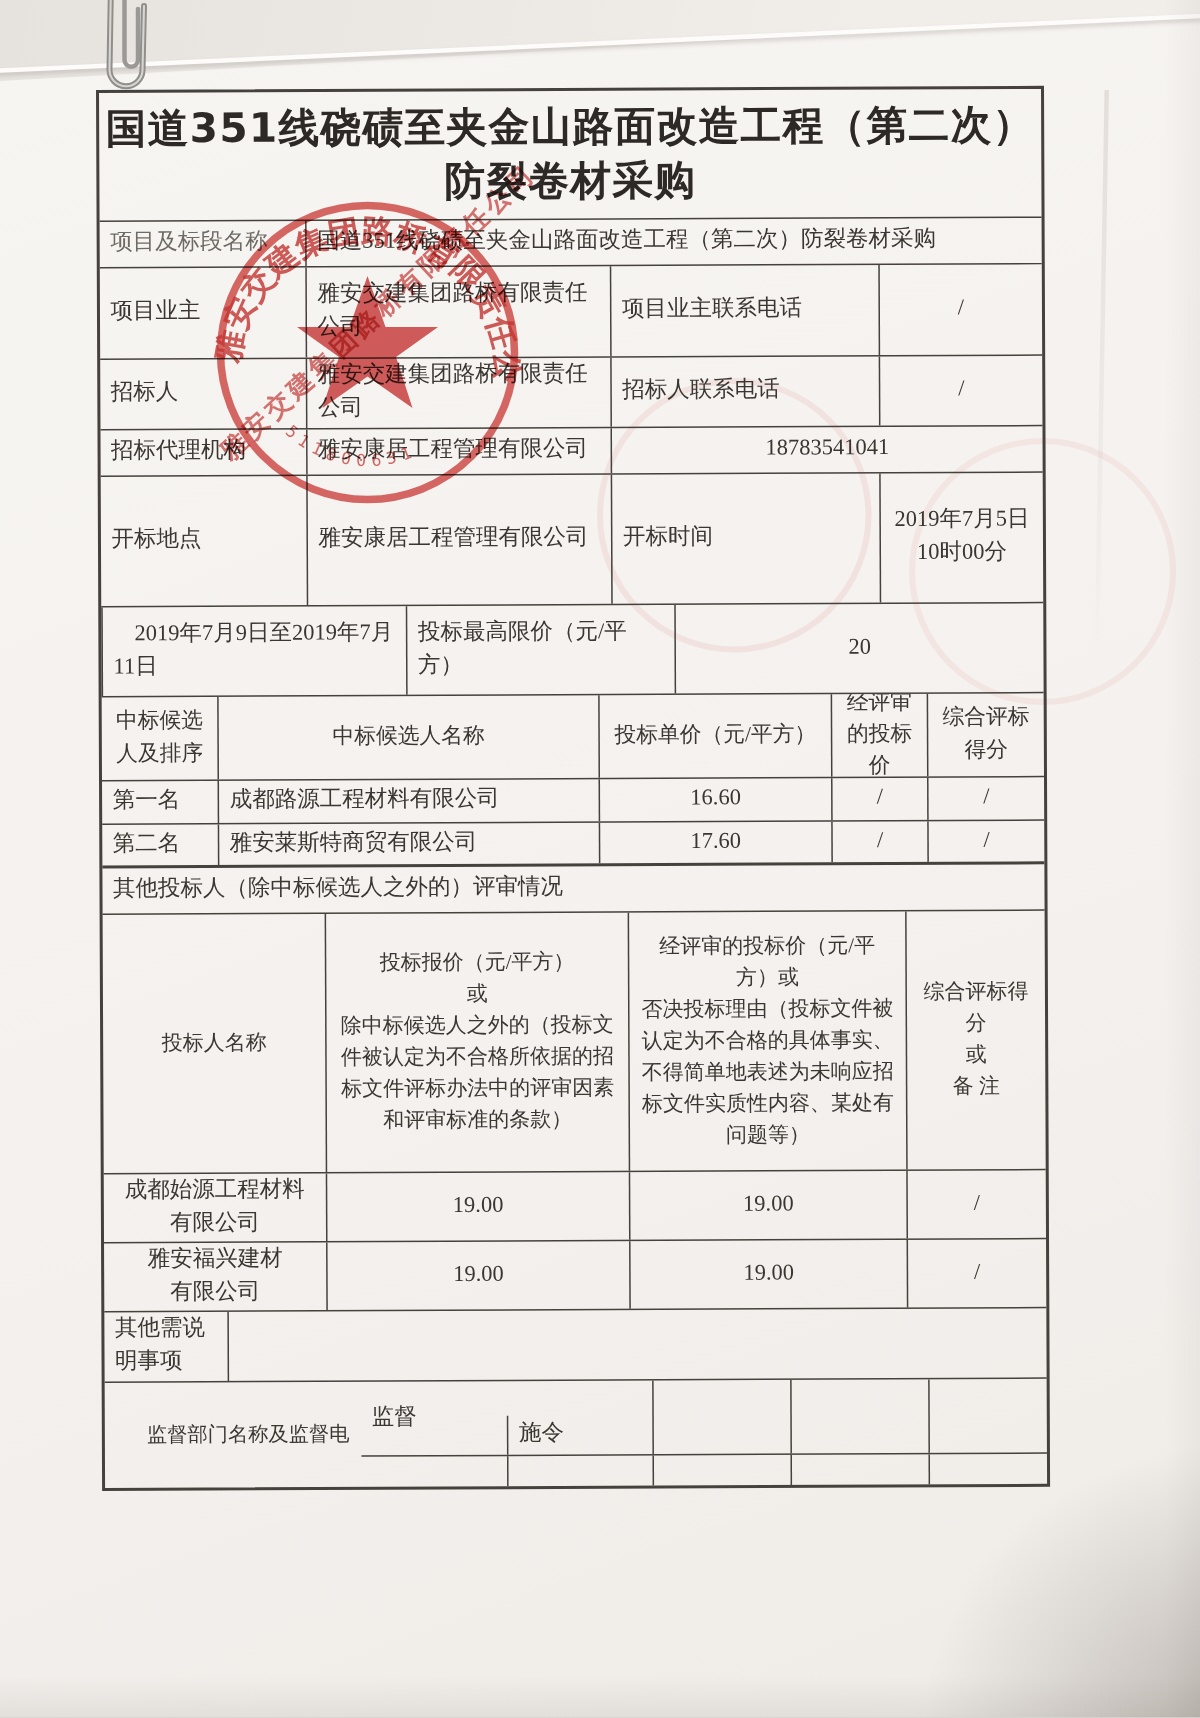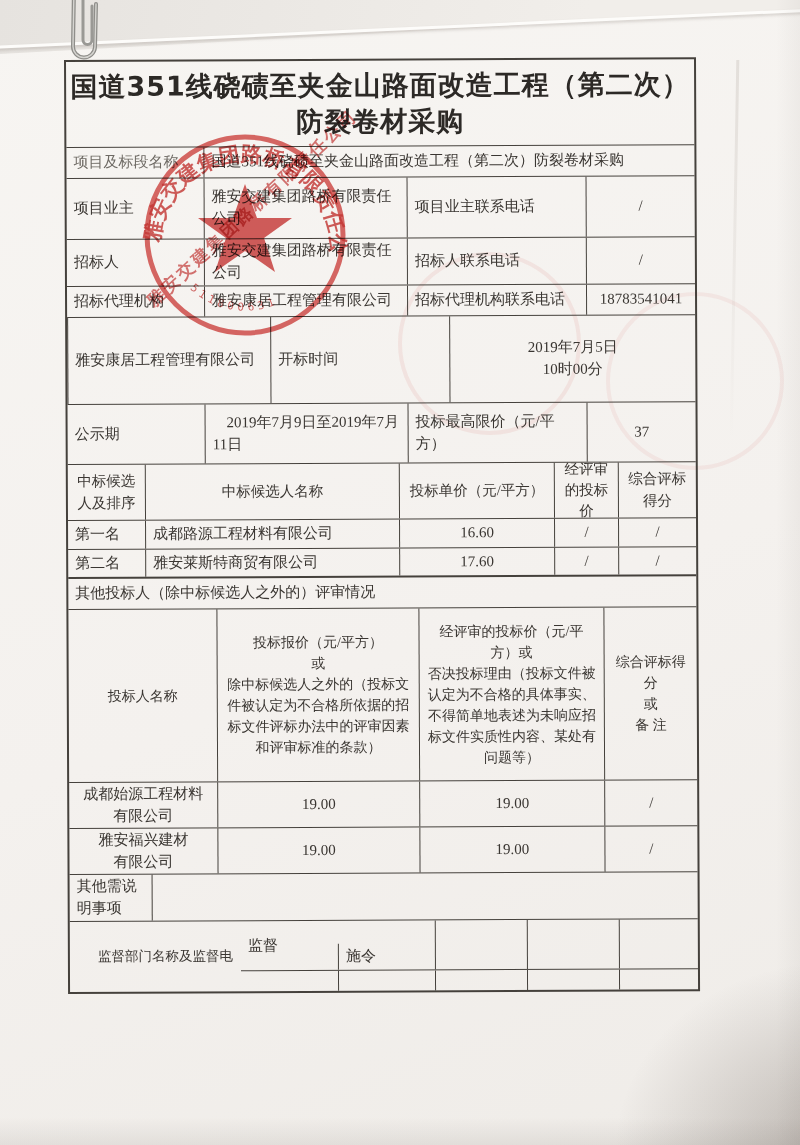--- a/index.html
+++ b/index.html
@@ -92,36 +92,35 @@
     <div class="r" style="height:46px;">
       <div class="c f lft" style="flex:0 0 137px;">招标人</div>
       <div class="c lft" style="flex:0 0 203px;">雅安交建集团路桥有限责任公司</div>
       <div class="c lft" style="flex:0 0 179px;">招标人联系电话</div>
       <div class="c" style="flex:1;">/</div>
     </div>
 
     <div class="r" style="height:30px;">
       <div class="c f lft" style="flex:0 0 137px;">招标代理机构</div>
       <div class="c lft" style="flex:0 0 203px;">雅安康居工程管理有限公司</div>
-      <div class="c lft" style="flex:0 0 179px;">招标代理机构联系电话</div>
       <div class="c" style="flex:1;">18783541041</div>
     </div>
 
     <div class="r" style="height:86px;">
+      <div class="c f lft" style="flex:0 0 137px;">开标地点</div>
       <div class="c lft" style="flex:0 0 203px;">雅安康居工程管理有限公司</div>
       <div class="c lft" style="flex:0 0 179px;">开标时间</div>
       <div class="c" style="flex:1;">2019年7月5日
 10时00分</div>
     </div>
 
     <div class="r" style="height:59px;">
-      <div class="c f lft" style="flex:0 0 137px;">公示期</div>
       <div class="c lft" style="flex:0 0 203px;"><span class="indent">2019年7月9日至2019年7月11日</span></div>
       <div class="c lft" style="flex:0 0 179px;">投标最高限价（元/平方）</div>
-      <div class="c" style="flex:1;">37</div>
+      <div class="c" style="flex:1;">20</div>
     </div>
 
     <div class="r hdr" style="height:55px;">
       <div class="c f" style="flex:0 0 77px;">中标候选人及排序</div>
       <div class="c" style="flex:0 0 254px;">中标候选人名称</div>
       <div class="c" style="flex:0 0 155px;">投标单价（元/平方）</div>
       <div class="c" style="flex:0 0 64px;">经评审的投标价</div>
       <div class="c" style="flex:1;">综合评标得分</div>
     </div>
 

